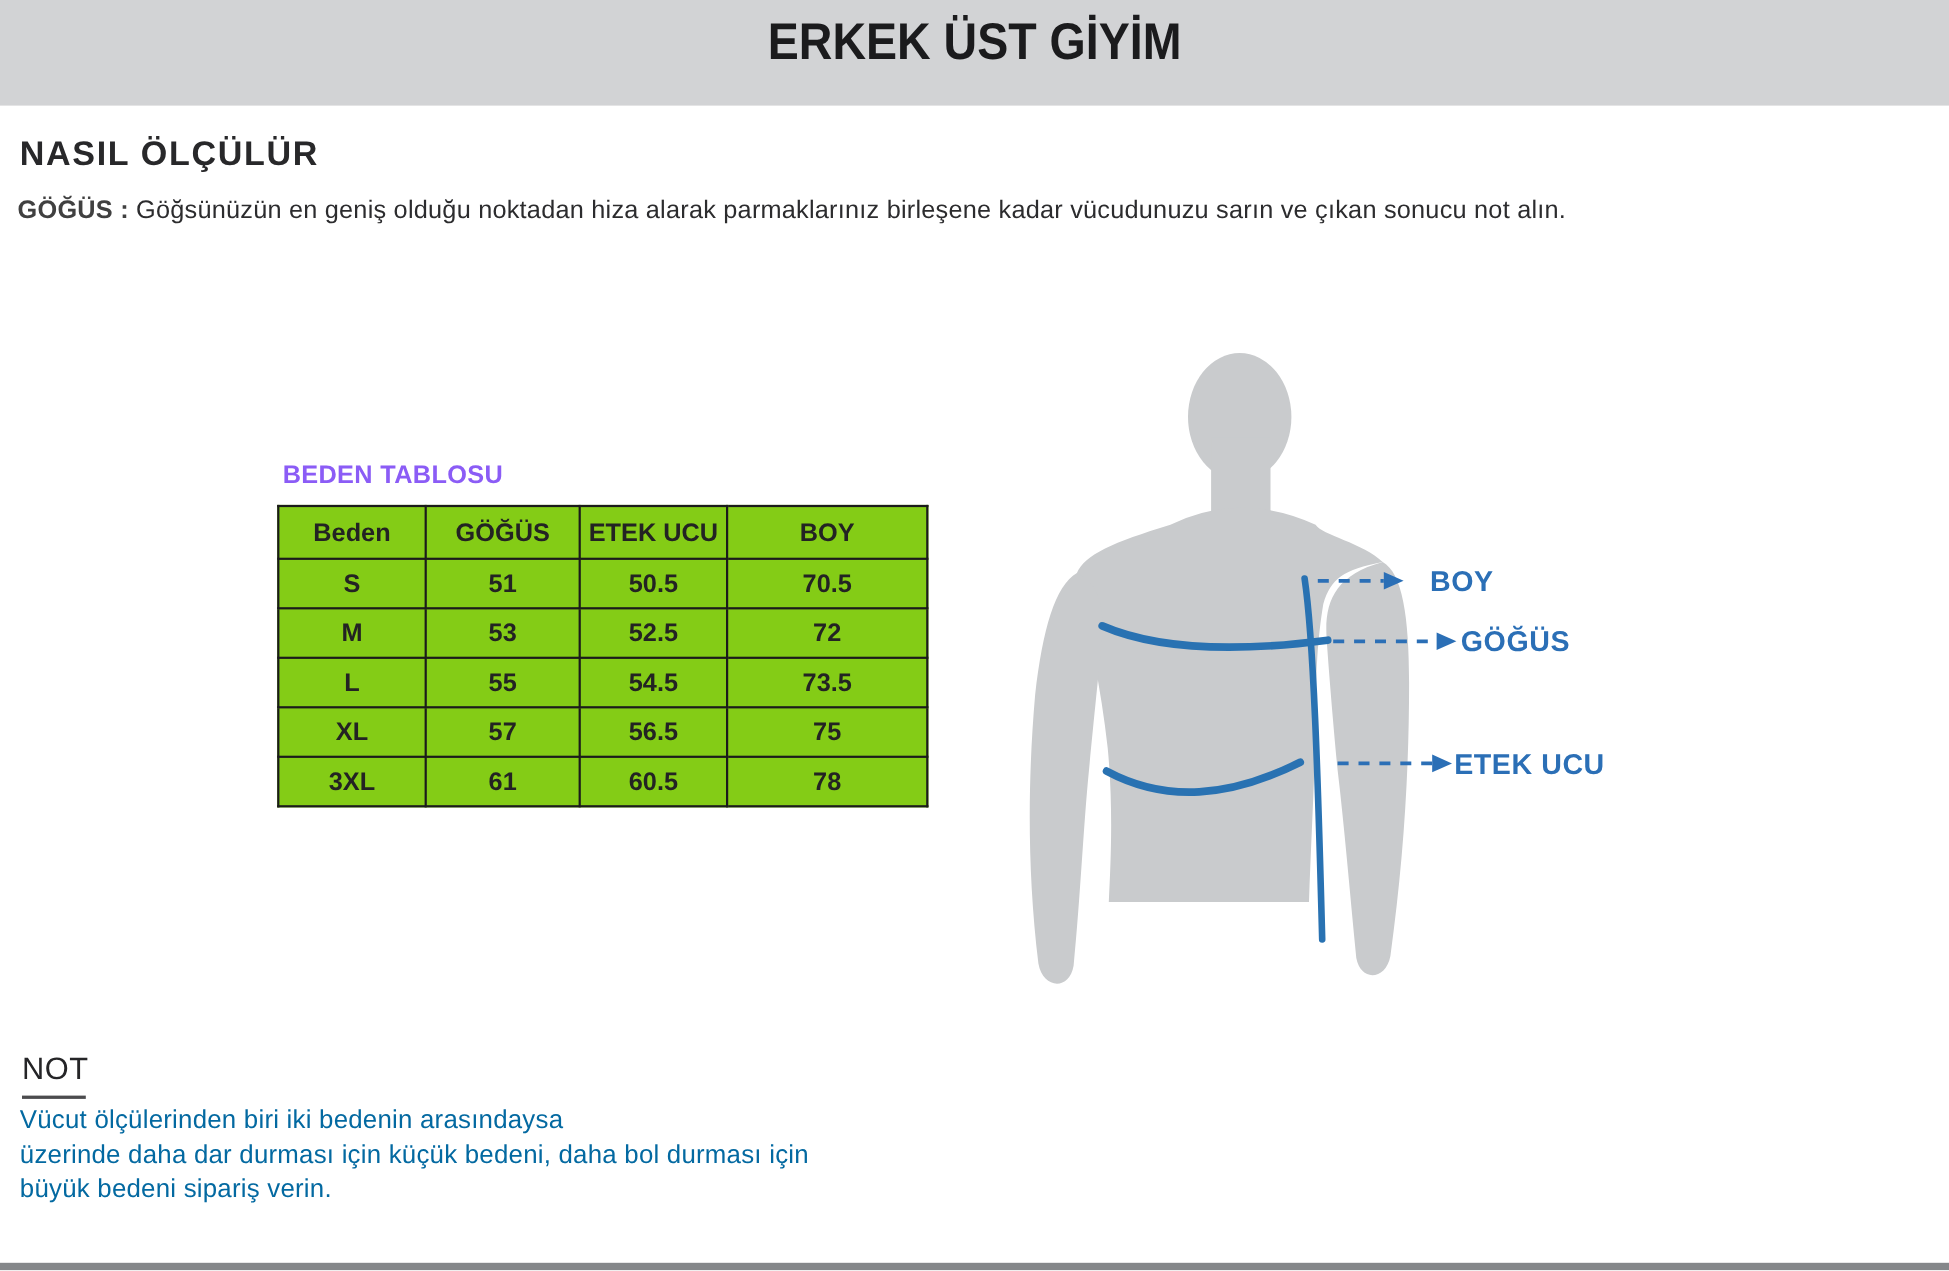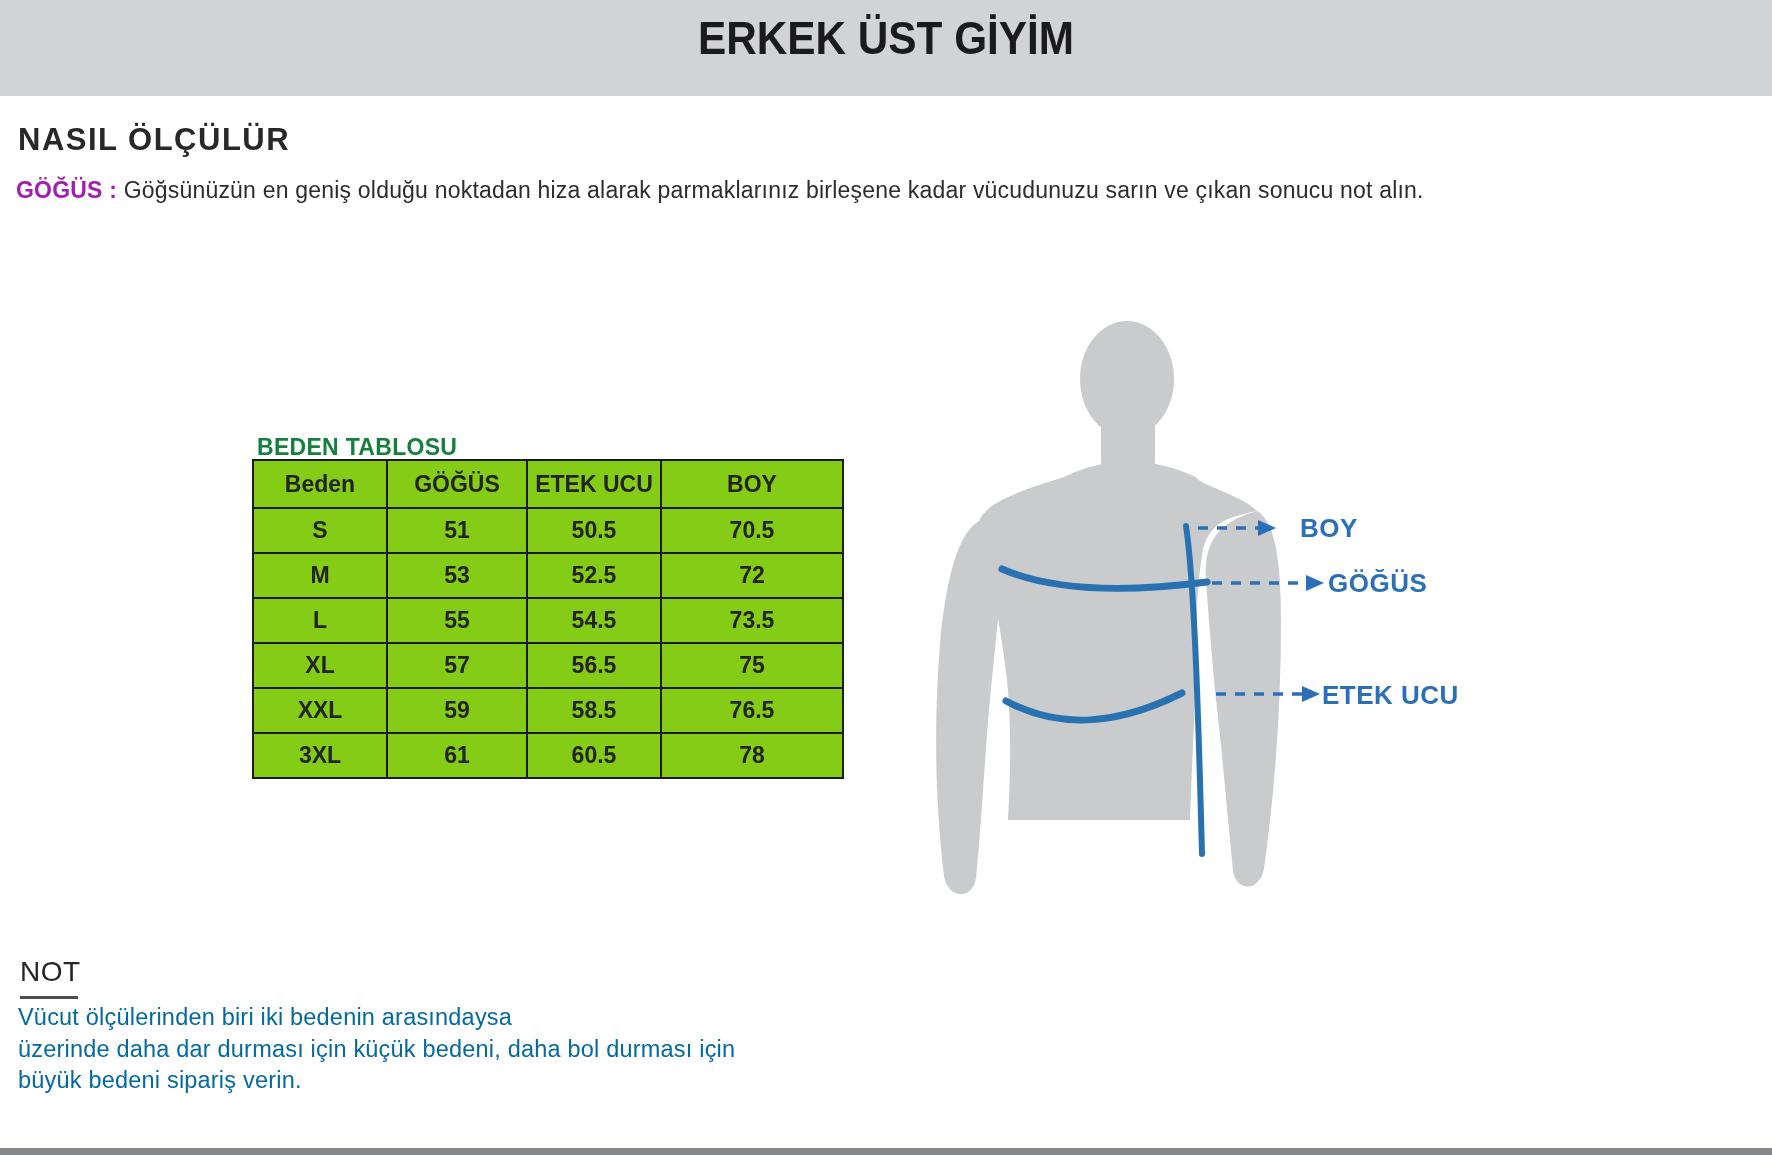--- a/index.html
+++ b/index.html
@@ -14,25 +14,25 @@
     font-size:47px;font-weight:800;color:#1b1b1d;letter-spacing:0px;
     transform:scaleX(.9);transform-origin:center;white-space:nowrap;
   }
   
   .how-heading{
     position:absolute;left:18px;top:122px;font-size:31px;font-weight:600;
     color:#28282a;letter-spacing:1.5px;white-space:nowrap;
   }
   .measure-lines{position:absolute;left:16px;top:176px;width:1700px;}
   .measure-line{margin:0 0 14px 0;font-size:23px;color:#2c2c2e;letter-spacing:.2px;line-height:28px;white-space:nowrap;}
-  .measure-line .term{font-weight:800;color:#a21caf;}
+  .measure-line .term{font-weight:800;color:#404040;}
   
   .table-caption{
     position:absolute;left:257px;top:418px;font-size:23px;font-weight:800;
-    color:#15803d;letter-spacing:.3px;margin-top:16px;
+    color:#8b5cf6;letter-spacing:.3px;
   }
   table.size-table{
     position:absolute;left:252px;top:459px;border-collapse:collapse;
     background:#84cc16;table-layout:fixed;
   }
   table.size-table th,table.size-table td{
     border:2.5px solid #1b1b1b;text-align:center;vertical-align:middle;
     font-size:23px;font-weight:700;color:#232323;padding:0;
   }
   table.size-table th{height:46px;}
@@ -105,26 +105,20 @@
           <td>54.5</td>
           <td>73.5</td>
         </tr>
         <tr>
           <td>XL</td>
           <td>57</td>
           <td>56.5</td>
           <td>75</td>
         </tr>
         <tr>
-          <td>XXL</td>
-          <td>59</td>
-          <td>58.5</td>
-          <td>76.5</td>
-        </tr>
-        <tr>
           <td>3XL</td>
           <td>61</td>
           <td>60.5</td>
           <td>78</td>
         </tr>
       </tbody>
   </table>
 
   <div class="figure-wrap">
     <svg width="470" height="690" viewBox="0 0 470 690">

